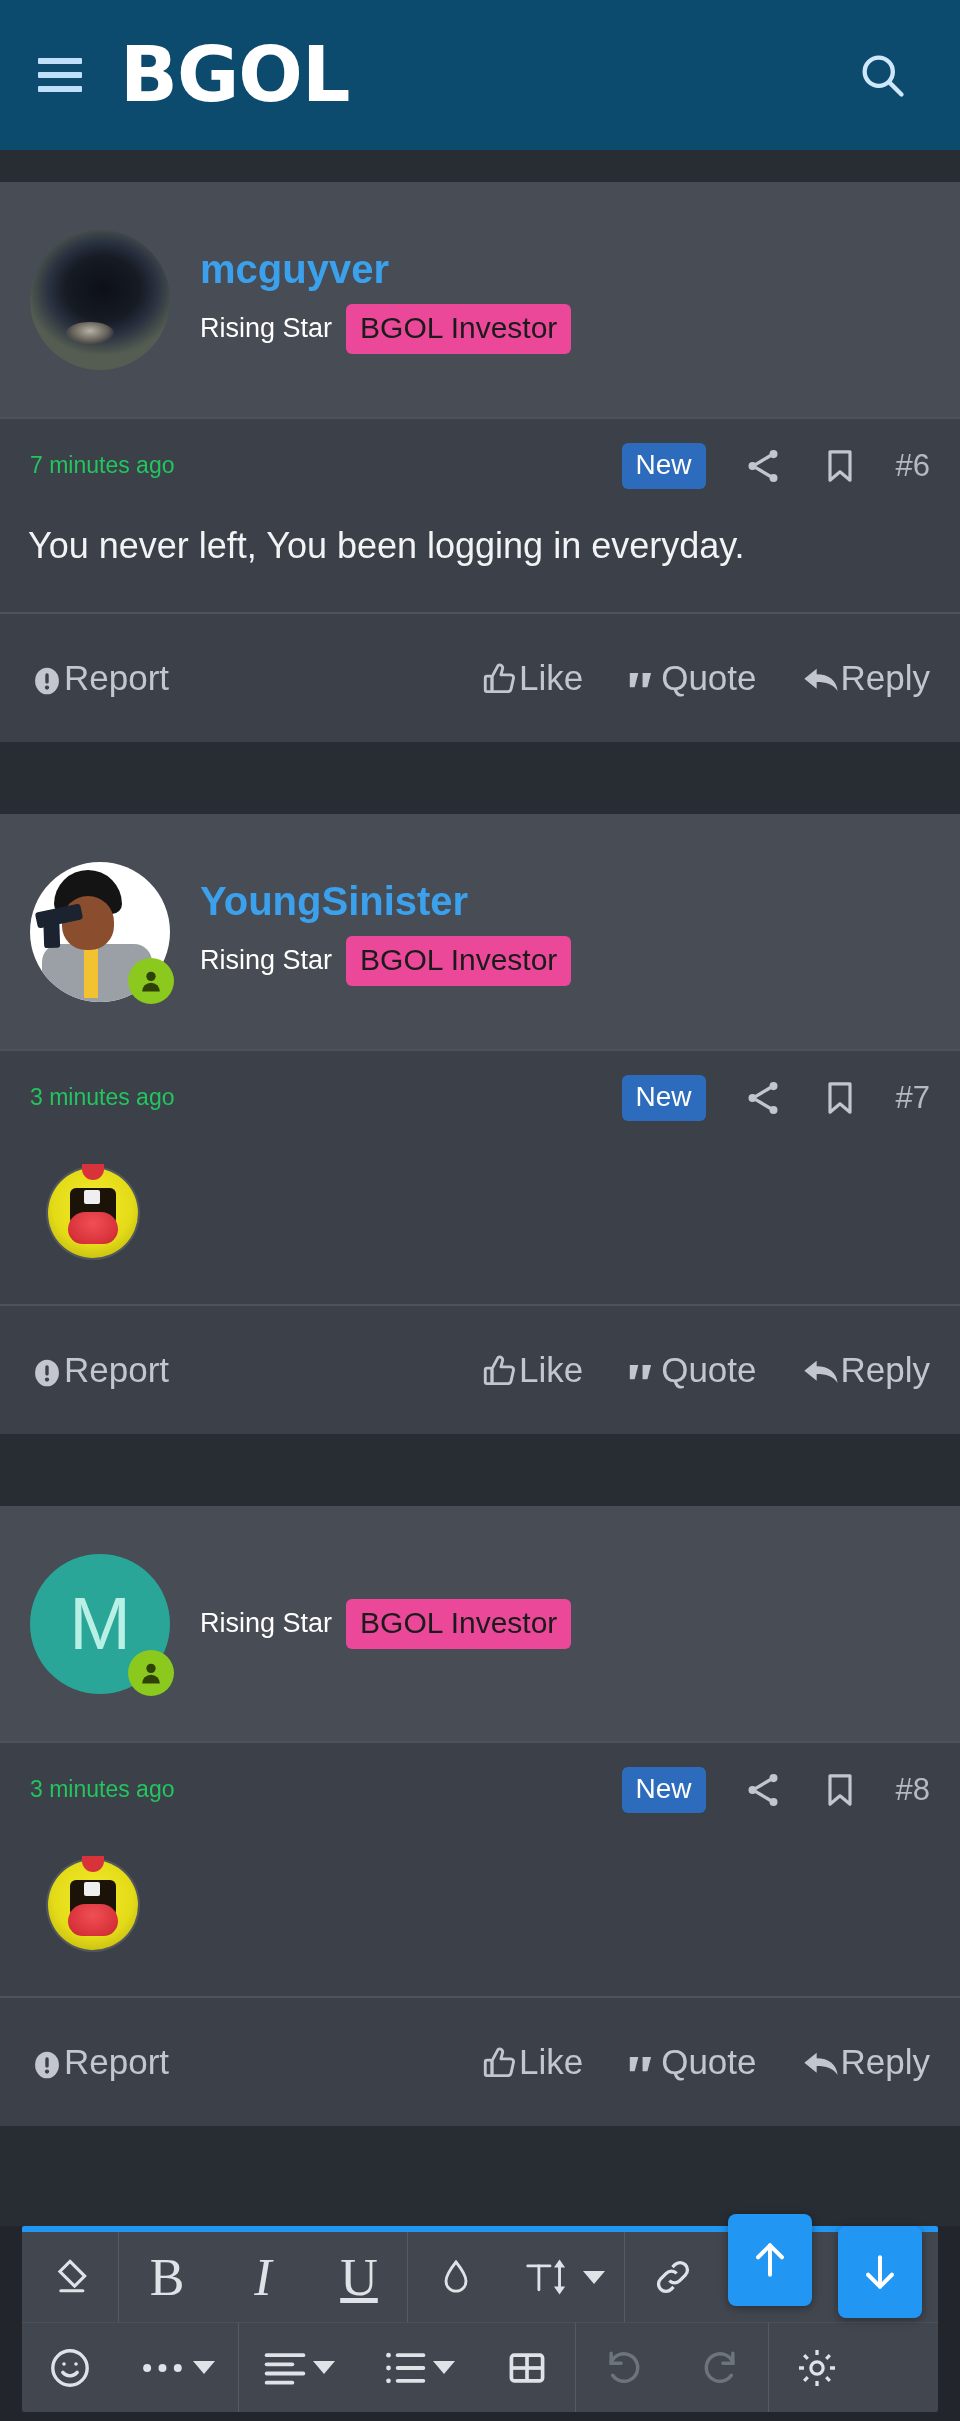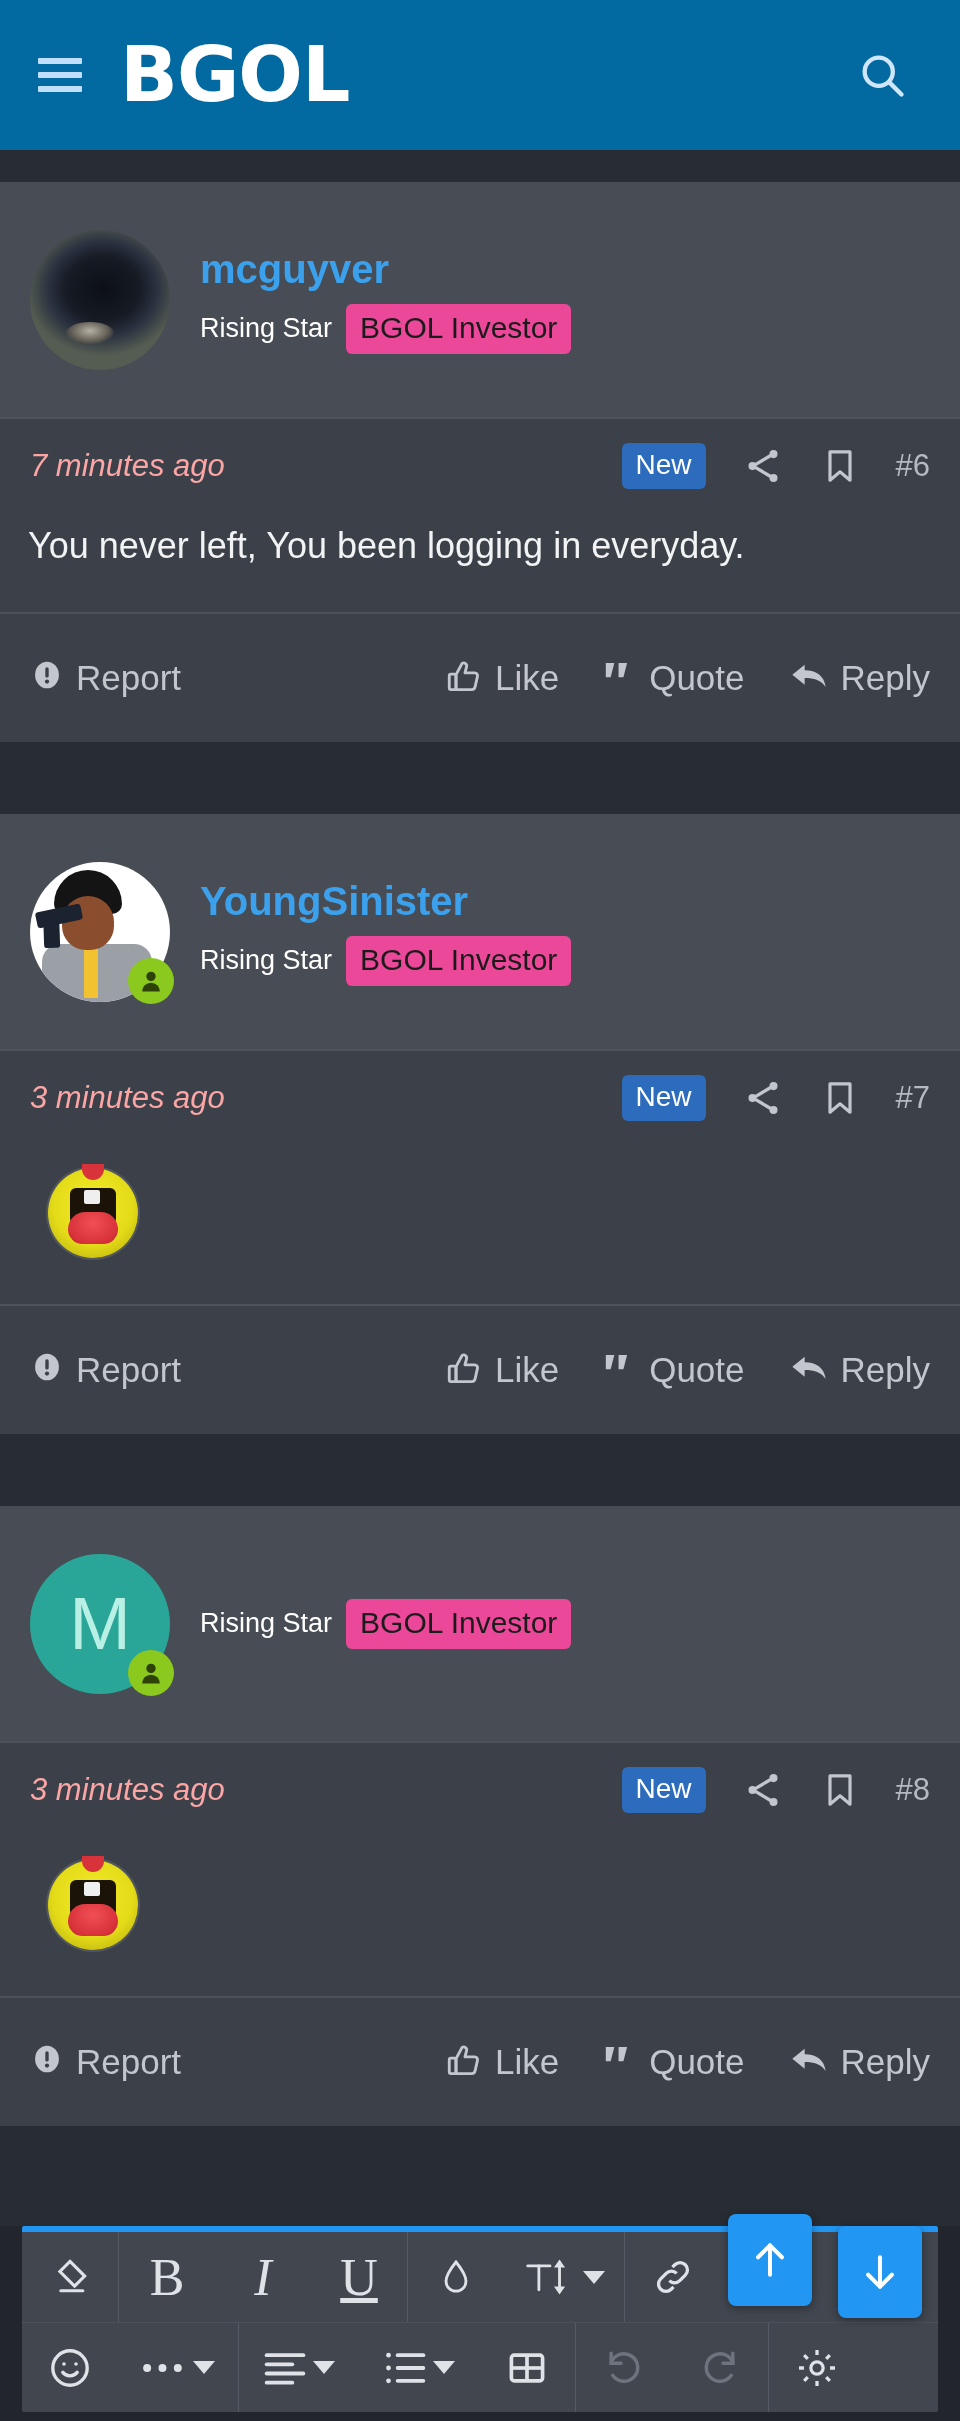--- a/index.html
+++ b/index.html
@@ -8,21 +8,21 @@
     height: 2421px;
     background: #22262c;
     font-family: "Liberation Sans", sans-serif;
     overflow: hidden;
   }
 
   
   .appbar {
     position: relative;
     height: 150px;
-    background: #0369a1;
+    background: #0c4a6e;
     display: flex;
     align-items: center;
     padding: 0 38px;
   }
   .hamburger {
     width: 44px; height: 34px;
     display: flex; flex-direction: column; justify-content: space-between;
     margin-right: 38px;
     cursor: pointer;
   }
@@ -145,21 +145,21 @@
   }
 
   
   .post-meta {
     display: flex;
     align-items: center;
     padding: 0 30px;
     height: 95px;
     border-top: 2px solid #4d525b;
   }
-  .timestamp { color: #fca5a5; font-size: 31px; font-style: italic; }
+  .timestamp { color: #22c55e; font-size: 23px; }
   .meta-right { margin-left: auto; display: flex; align-items: center; gap: 36px; }
   .new-badge {
     background: #2d6bbd;
     color: #fff;
     font-size: 28px;
     padding: 6px 14px 8px;
     border-radius: 6px;
   }
   .meta-icon { display: flex; align-items: center; cursor: pointer; }
   .post-number { color: #b5b9c0; font-size: 31px; }
@@ -200,21 +200,21 @@
 
   
   .post-actions {
     display: flex;
     align-items: center;
     height: 130px;
     padding: 0 30px;
     border-top: 2px solid #4d525b;
   }
   .action {
-    display: flex; align-items: flex-start; gap: 12px;
+    display: flex; align-items: flex-end; 
     color: #c3c7cd; font-size: 35px;
     cursor: pointer;
   }
   .actions-right { margin-left: auto; display: flex; align-items: center; gap: 44px; }
 
   
   .editor-wrap {
     position: relative;
     padding: 0 22px;
   }

